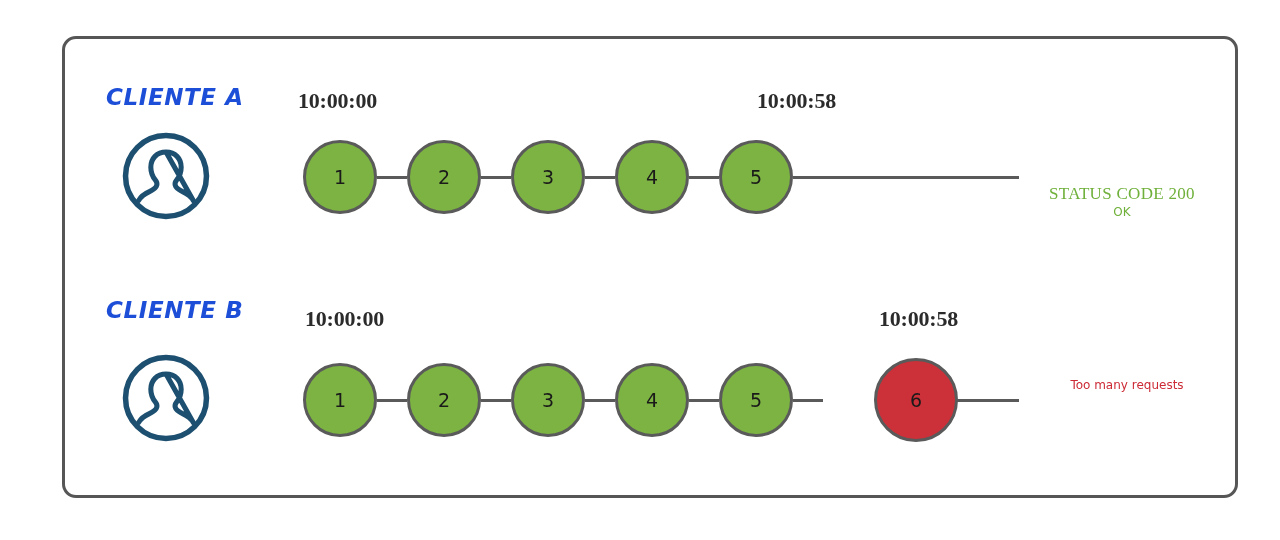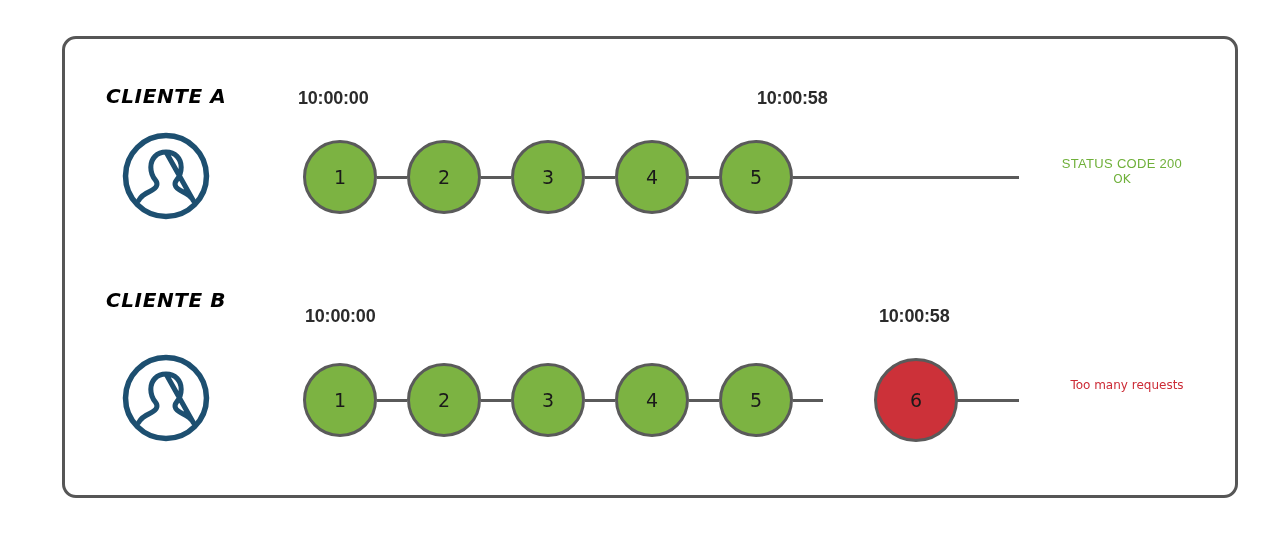--- a/index.html
+++ b/index.html
@@ -31,39 +31,39 @@
     border-radius: 14px;
     background: #ffffff;
   }
 
   
   .row { position: absolute; left: 0; top: 0; width: 100%; height: 100%; }
 
   .client-label {
     position: absolute;
     font-family: "DejaVu Sans", sans-serif;
-    font-size: 20px;
+    font-size: 23px;
     font-weight: 600;
     font-style: italic;
     letter-spacing: 0.6px;
-    color: #000000;
+    color: #1d4ed8;
     white-space: nowrap;
   }
 
   .avatar {
     position: absolute;
     width: 92px;
     height: 92px;
   }
 
   
   .timestamp {
     position: absolute;
-    font-family: Liberation Sans, sans-serif;
-    font-size: 18px;
+    font-family: Liberation Serif, serif;
+    font-size: 22px;
     font-weight: bold;
     color: #2b2b2b;
     white-space: nowrap;
     letter-spacing: -0.2px;
   }
 
   
   .node {
     position: absolute;
     width: 74px;
@@ -91,23 +91,24 @@
 
   
   .status {
     position: absolute;
     text-align: center;
     white-space: nowrap;
     line-height: 1.22;
   }
   .status .code {
     display: block;
-    font-family: Liberation Sans, sans-serif;
-    font-size: 13px;
+    font-family: Liberation Serif, serif;
+    font-size: 17px;
     letter-spacing: 0.3px;
+    margin-top: 28px;
   }
   .status .msg {
     display: block;
     font-family: "DejaVu Sans", sans-serif;
     font-size: 12px;
   }
   .status.ok  .code, .status.ok  .msg { color: #6FB03A; }
   .status.err .code, .status.err .msg { color: #CC2B36; }
 </style>
 </head>
@@ -156,21 +157,21 @@
     <div class="node ok" style="left:719px; top:140px;">5</div>
 
     <div class="status ok" style="left:1022px; top:156px; width:200px;">
       <span class="code">STATUS CODE 200</span>
       <span class="msg">OK</span>
     </div>
   </div>
 
   <div class="row">
 
-    <div class="client-label" style="left:106px; top:288px;font-style:italic;">CLIENTE B</div>
+    <div class="client-label" style="left:106px; top:297px;font-style:italic;">CLIENTE B</div>
 
     <div class="avatar" style="left:120px; top:352px;">
       <svg viewBox="0 0 100 100" width="92" height="92" aria-hidden="true">
         <circle cx="50" cy="50" r="44" fill="none" stroke="#1D4F70" stroke-width="6"></circle>
         <path d="M50 24
                  C40 24 33.5 31 33.5 40.5
                  C33.5 47 36 51.5 38.5 54.5
                  C40 56.3 40.5 58 40 60
                  C39.2 63.2 36.5 65 32 67
                  C26.5 69.4 22.5 72.6 20.2 76.8

